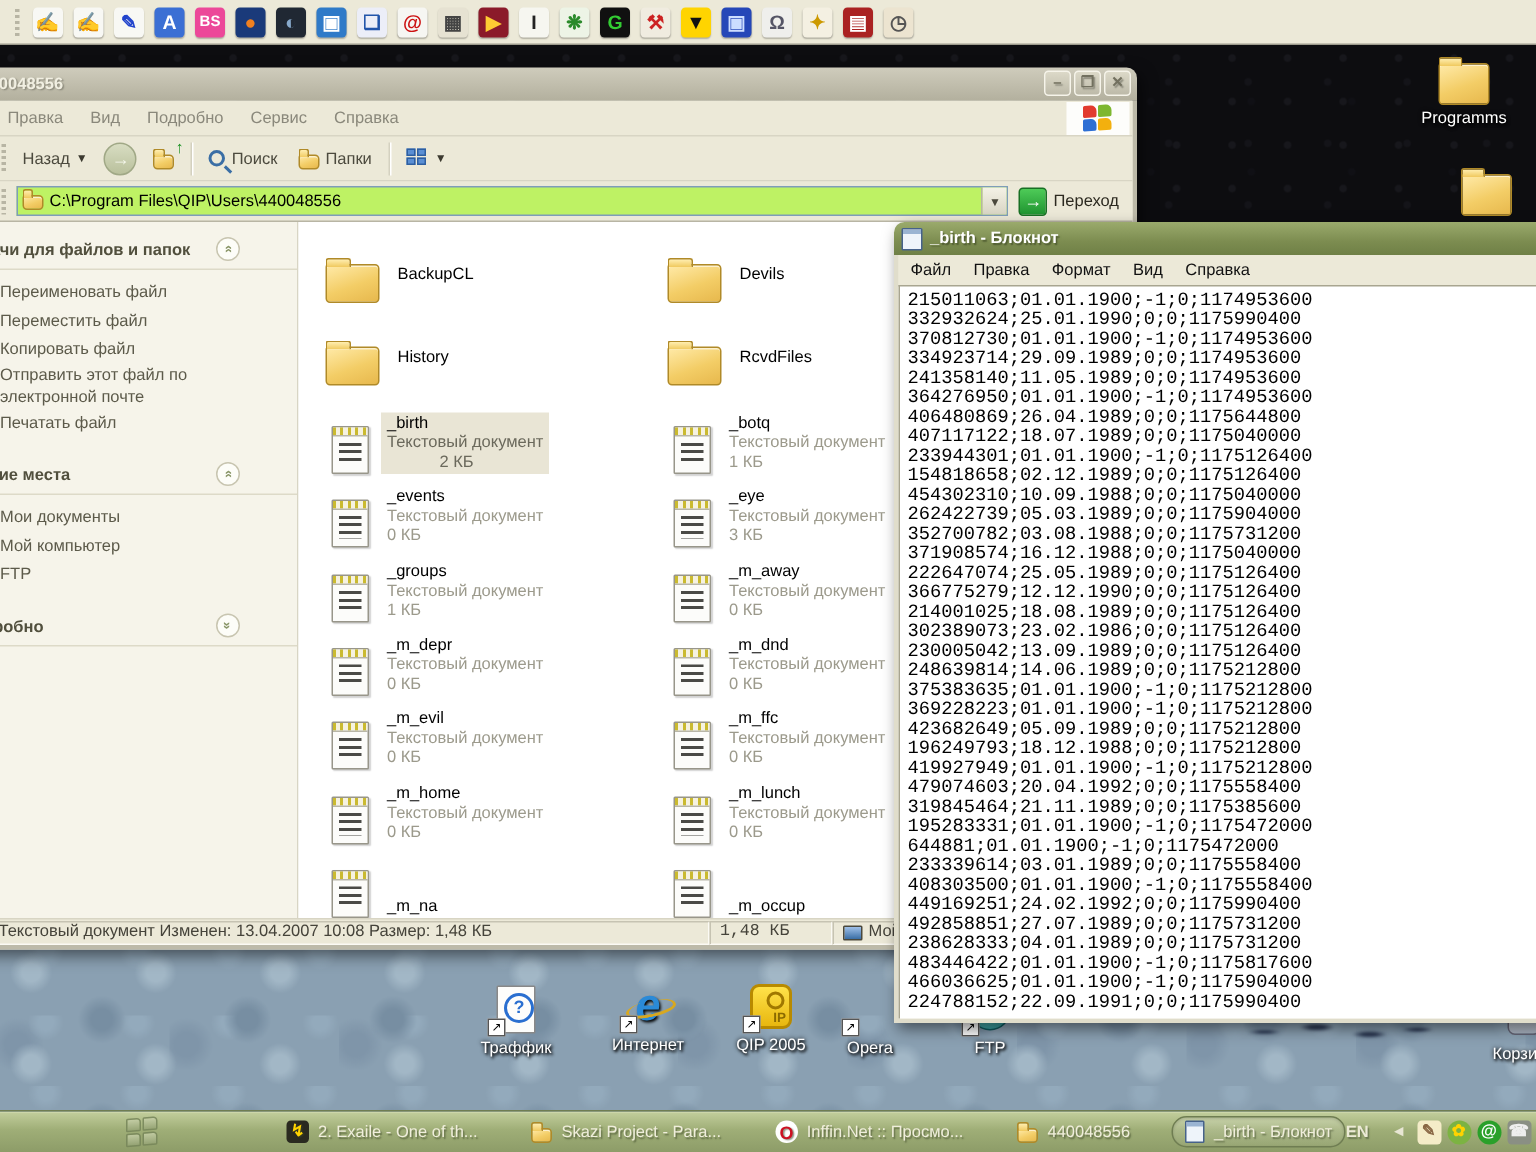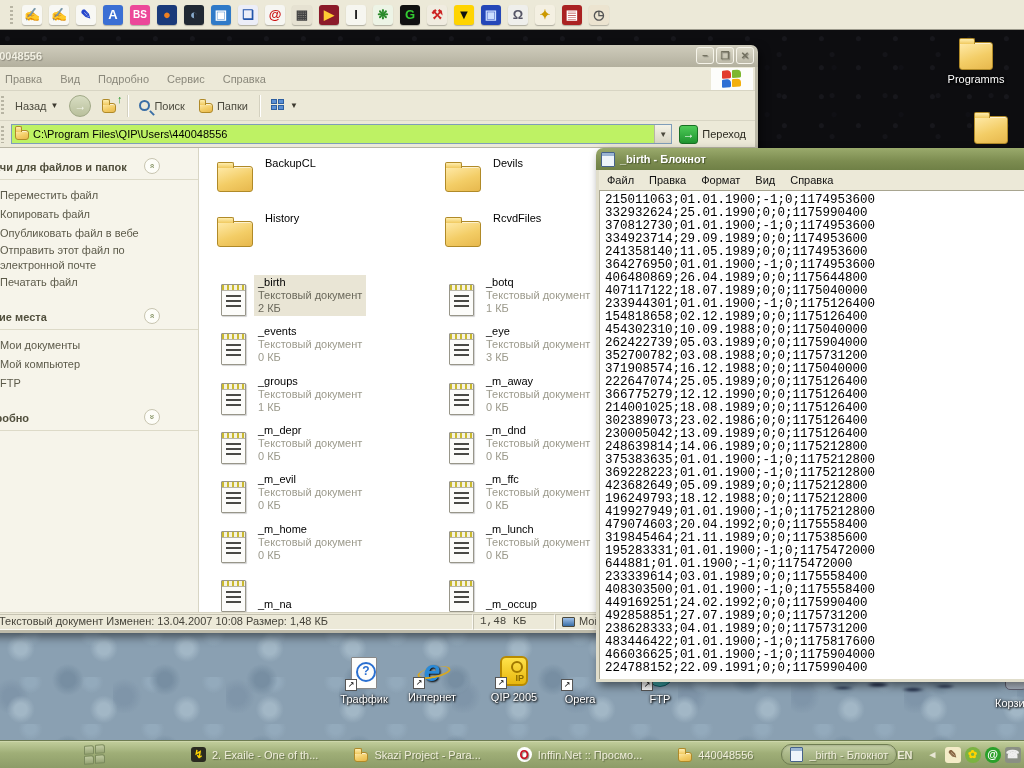--- a/index.html
+++ b/index.html
@@ -97,21 +97,21 @@
     border:1px solid #c8c5b0;color:#8a9668;font-size:9px;font-weight:bold;display:flex;align-items:center;
     justify-content:center;cursor:pointer;}
   .sb-chev span{display:inline-block;transform:rotate(-90deg);}
   .sb-chev.down span{transform:rotate(90deg);}
   .sb-item{height:19px;line-height:19px;white-space:nowrap;cursor:pointer;}
   .sb-item.wrap{height:auto;line-height:15px;white-space:normal;width:175px;}
   .sb-sec{margin-bottom:16px;}
 
   .filelist{flex:1;position:relative;padding:8px 0 0 16px;display:flex;gap:8px;overflow:hidden;background:#fff;}
   .fcol{width:220px;display:flex;flex-direction:column;}
-  .tile{display:flex;gap:8px;cursor:pointer;}
+  .tile{display:flex;align-items:center;gap:8px;cursor:pointer;}
   .tile.folder{height:63px;}
   .tile.doc{height:56px;align-items:flex-end;padding-top:2px;}
   .tile .txt{font-size:11px;color:#000;line-height:13px;padding:1px 4px;}
   .tile .meta{color:#9c9a8c;}
   .tile.sel .txt{background:#e9e5d5;}
   .fold{position:relative;background:linear-gradient(160deg,#ffeaa8,#f3cd66 55%,#e7b84d);
     border:1px solid #b08a28;border-radius:2px 3px 3px 3px;box-shadow:inset 0 1px 0 rgba(255,255,255,.6);}
   .fold::before{content:"";position:absolute;top:-5px;left:-1px;width:45%;height:5px;
     background:linear-gradient(#ffeeb0,#f0c95e);border:1px solid #b08a28;border-bottom:none;border-radius:2px 2px 0 0;}
   .fold-lg{width:36px;height:26px;margin:10px 0 0 2px;flex:none;}
@@ -232,21 +232,21 @@
       <div class="dsk-ic">
         <div class="fold fold-xl"></div>
       </div>
       <div class="lbl">Programms</div>
     </div>
     <div class="dsk" style="left: 953px; top: 110px; width: 76px;">
       <div class="dsk-ic">
         <div class="fold fold-xl"></div>
       </div>
     </div>
-    <div class="dsk shortcut" style="left: 328px; top: 656px; width: 72px;">
+    <div class="dsk shortcut" style="left: 308px; top: 656px; width: 72px;">
       <div class="dsk-ic">
         <div class="ico-traffic"></div>
       </div>
       <div class="lbl">Траффик</div>
     </div>
     <div class="dsk shortcut" style="left: 396px; top: 654px; width: 72px;">
       <div class="dsk-ic">
         <div class="ico-ie">e</div>
       </div>
       <div class="lbl">Интернет</div>
@@ -344,23 +344,23 @@
         <div class="go-sq">→</div>
         <span>Переход</span>
       </div>
     </div>
     <div class="ex-main">
       <div class="sidebar" id="ex-sidebar">
           <div class="sb-sec">
             <div class="sb-head">Задачи для файлов и папок<div class="sb-chev">
                 <span>»</span>
               </div></div>
+            <div class="sb-item">Переименовать файл</div>
             <div class="sb-item">Переместить файл</div>
             <div class="sb-item">Копировать файл</div>
-            <div class="sb-item">Опубликовать файл в вебе</div>
             <div class="sb-item wrap">Отправить этот файл по электронной почте</div>
             <div class="sb-item">Печатать файл</div>
           </div>
           <div class="sb-sec">
             <div class="sb-head">Другие места<div class="sb-chev">
                 <span>»</span>
               </div></div>
             <div class="sb-item">Мои документы</div>
             <div class="sb-item">Мой компьютер</div>
             <div class="sb-item">FTP</div>
@@ -383,21 +383,21 @@
               <div class="fold fold-lg"></div>
               <div class="txt">
                 <div>History</div>
               </div>
             </div>
             <div class="tile doc sel">
               <div class="doc-icon"></div>
               <div class="txt">
                 <div>_birth</div>
                 <div class="meta" style="color: rgb(107, 105, 92);">Текстовый документ</div>
-                <div class="meta" style="color: rgb(107, 105, 92);">2 КБ</div>
+                <div class="meta" style="color: rgb(107, 105, 92); margin-left: 35px;">2 КБ</div>
               </div>
             </div>
             <div class="tile doc">
               <div class="doc-icon"></div>
               <div class="txt">
                 <div>_events</div>
                 <div class="meta">Текстовый документ</div>
                 <div class="meta">0 КБ</div>
               </div>
             </div>

